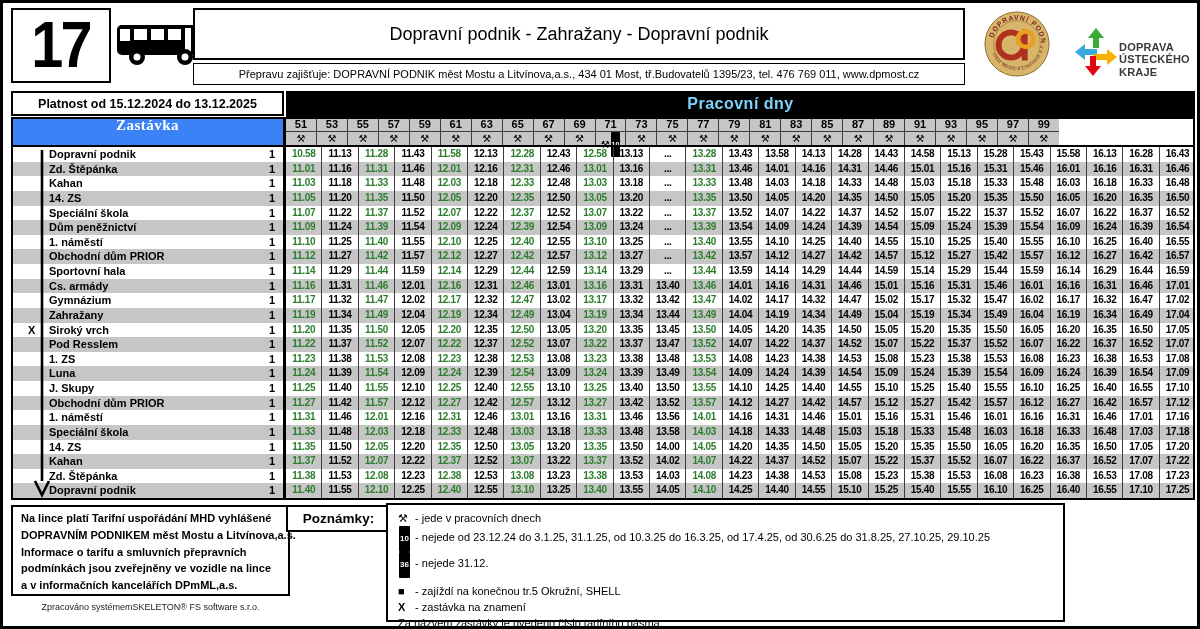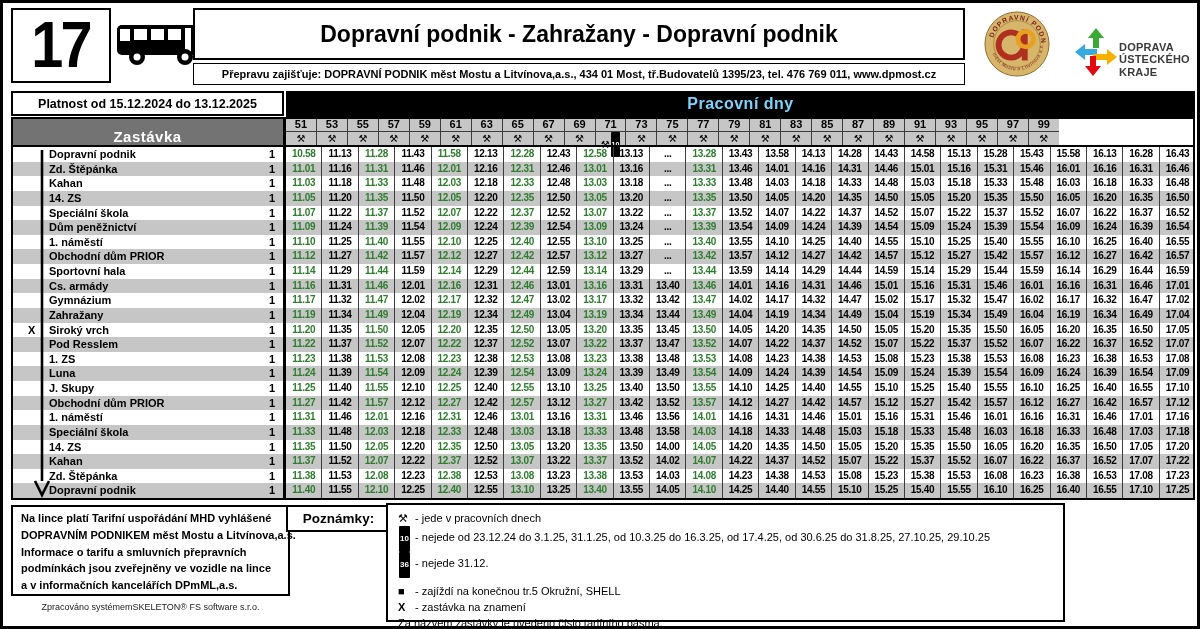--- a/index.html
+++ b/index.html
@@ -8,37 +8,37 @@
     border:3px solid #000;box-sizing:border-box;overflow:hidden;
     font-family:"Liberation Sans","DejaVu Sans",sans-serif;color:#000;
   }
   .abs{position:absolute;box-sizing:border-box;}
   .bordered{border:2px solid #000;background:#fff;}
   
   #line-box{left:8px;top:5px;width:100px;height:75px;text-align:center;}
   #line-box span{display:inline-block;font-size:64px;font-weight:bold;line-height:70px;transform:scaleX(.9);letter-spacing:-3px;}
   #bus-icon{left:112px;top:16px;width:96px;height:50px;}
   #title-box{left:190px;top:5px;width:772px;height:52px;display:flex;align-items:center;justify-content:center;}
-  #title-box div{font-size:23px;font-weight:bold;}
+  #title-box div{font-size:18px;font-weight:normal;}
   #operator-box{left:190px;top:60px;width:772px;height:22px;border-width:1px;display:flex;align-items:center;justify-content:center;}
-  #operator-box div{font-size:11px;font-weight:bold;}
+  #operator-box div{font-size:11px;font-weight:normal;}
   #dp-logo{left:980px;top:6px;width:68px;height:70px;}
   #duk-logo{left:1070px;top:23px;width:122px;height:52px;display:flex;align-items:flex-end;}
   #duk-text{font-size:11px;font-weight:bold;line-height:12.5px;color:#3a3a3a;letter-spacing:.2px;}
   
   #validity-box{left:8px;top:88px;width:273px;height:25px;display:flex;align-items:center;justify-content:center;}
   #validity-box div{font-size:12.5px;font-weight:bold;}
   #daytype-bar{left:283px;top:88px;width:909px;height:26px;background:#000;color:#7dd3fc;display:flex;align-items:center;justify-content:center;}
   #daytype-bar div{font-size:16px;font-weight:bold;letter-spacing:.5px;}
   
   #table-frame{left:8px;top:114px;width:1184px;height:383px;border:2px solid #000;pointer-events:none;z-index:30;}
   #col-divider{left:280px;top:114px;width:3px;height:383px;background:#000;z-index:31;}
   #header-divider{left:8px;top:142px;width:1184px;height:2px;background:#000;z-index:31;}
   
-  #stops-header{left:8px;top:114px;width:273px;height:28px;background:#737373;color:#fff;display:flex;align-items:flex-end;justify-content:center;}
+  #stops-header{left:8px;top:114px;width:273px;height:28px;background:#3b82f6;color:#fff;display:flex;align-items:flex-start;justify-content:center;font-family:Liberation Serif, serif;}
   #stops-header div{font-size:15px;font-weight:bold;letter-spacing:.5px;}
   #stops-body{left:8px;top:144px;width:273px;height:351px;}
   .stop-row{position:relative;height:14.625px;line-height:14.6px;font-size:11px;font-weight:bold;}
   .stripe{background:#c6c6c6;}
   .stop-name{position:absolute;left:38px;top:0;white-space:nowrap;}
   .x-mark{position:absolute;left:17px;top:0;font-weight:bold;font-size:11px;}
   .zone{position:absolute;right:9px;top:0;}
   #dir-arrow{position:absolute;left:0;top:0;z-index:5;}
   
   #grid-header{left:283px;top:114px;width:773px;height:28px;display:flex;background:#c6c6c6;}

